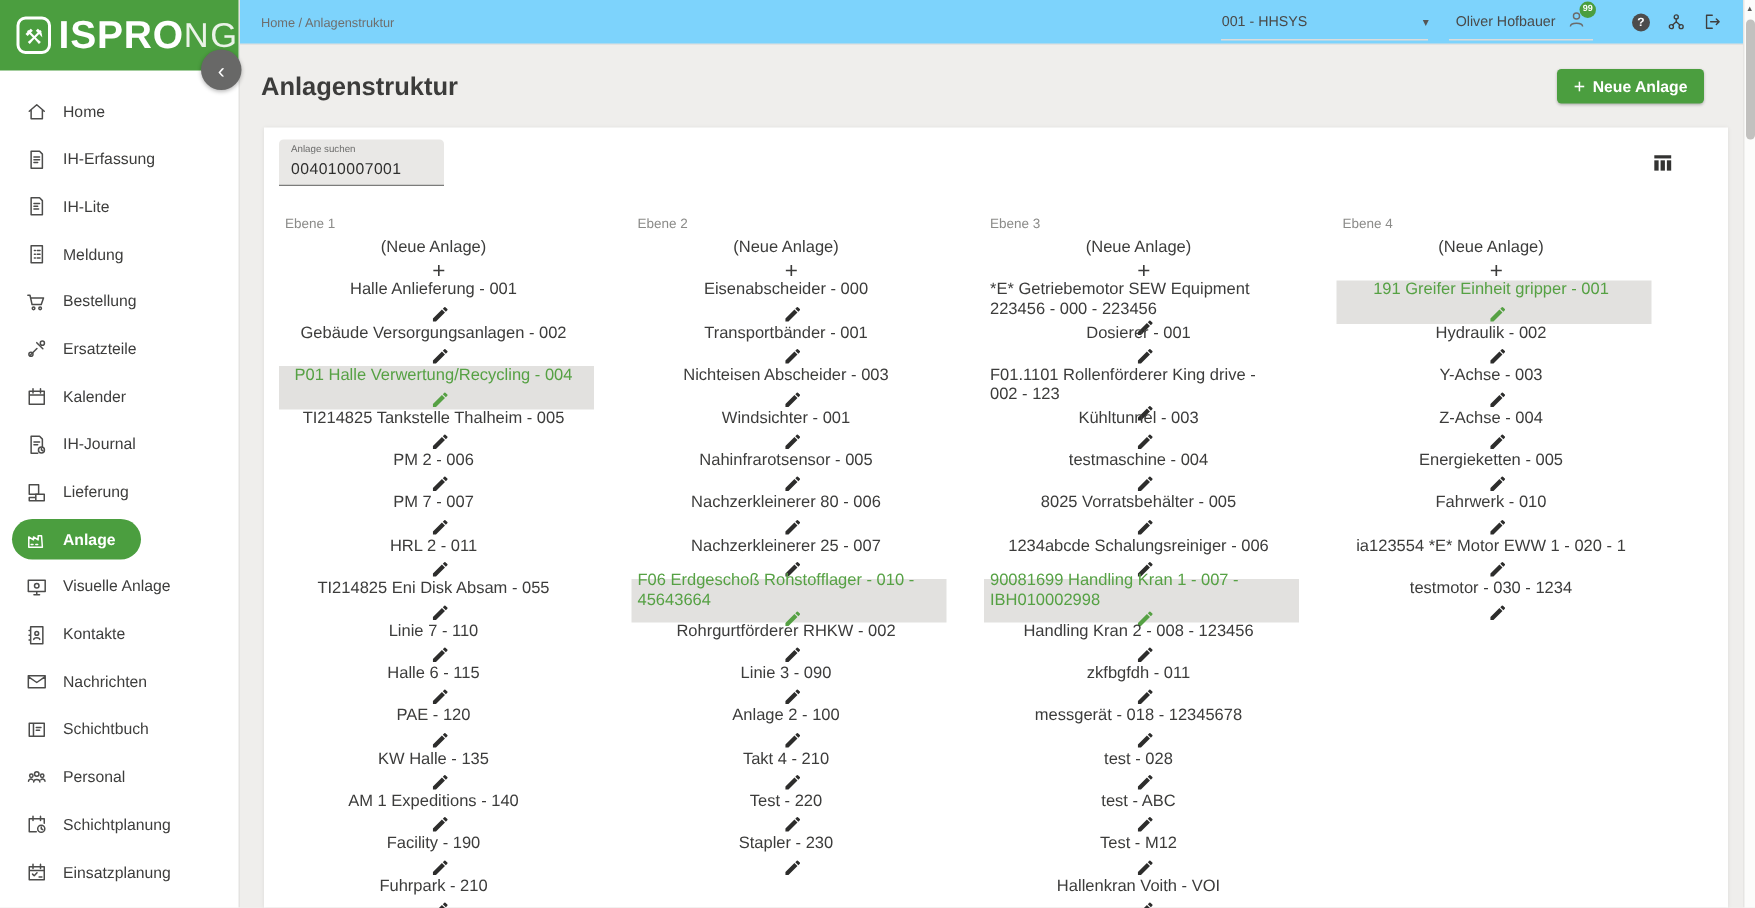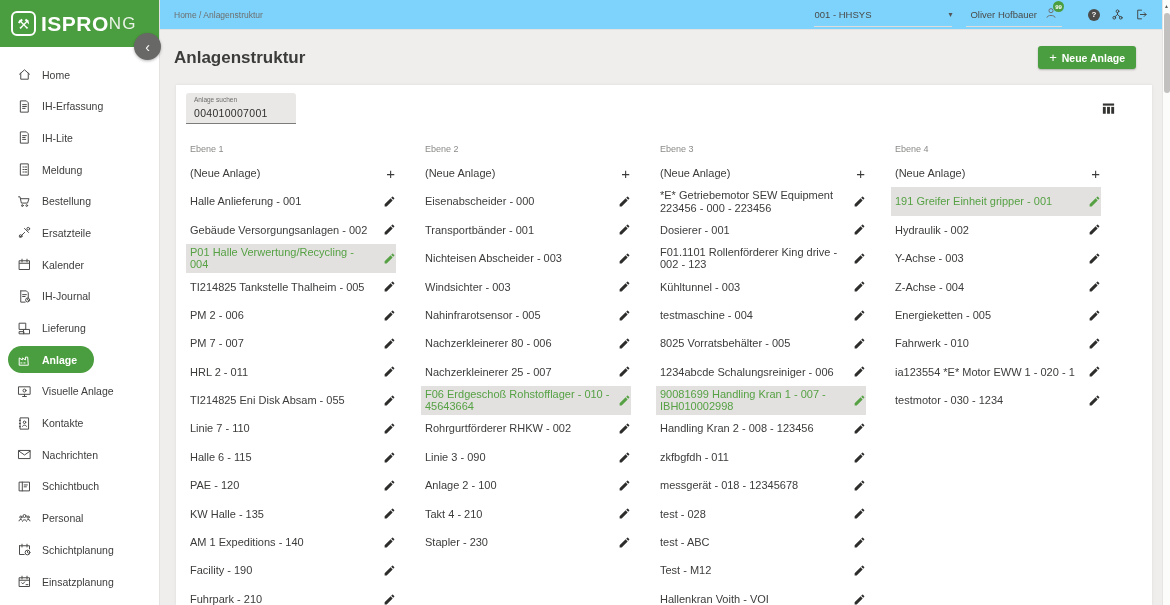--- a/index.html
+++ b/index.html
@@ -6,22 +6,22 @@
   html,body { width:1170px; height:605px; overflow:hidden;
     font-family:"Liberation Sans", sans-serif; background:#efeeec; }
   :root { --accent:#4b9e3f; --sel-text:#56a144; --sel-bg:#e2e1df; --txt:#3d3d3c; }
 
   
   .sidebar { position:absolute; left:0; top:0; width:160px; height:605px;
     background:#fff; border-right:1px solid #e4e3e1; z-index:5; }
   .logo { height:47px; background:var(--accent); display:flex; align-items:center; padding-left:11px; }
   .logo-box { width:25px; height:25px; border:2px solid #fff; border-radius:6px;
     color:#fff; font-size:14px; display:flex; align-items:center; justify-content:center; margin-right:5px; }
-  .logo-bold { color:#fff; font-size:21px; font-weight:700; letter-spacing:.5px; }
-  .logo-light { color:#eaf3e7; font-size:17px; font-weight:400; letter-spacing:1px; }
+  .logo-bold { color:#fff; font-size:26px; font-weight:700; letter-spacing:.5px; }
+  .logo-light { color:#eaf3e7; font-size:23px; font-weight:400; letter-spacing:1px; }
   .collapse-btn { position:absolute; left:134px; top:33px; width:27px; height:27px; border-radius:50%;
     background:#686867; color:#fff; display:flex; align-items:center; justify-content:center;
     font-size:14px; z-index:20; box-shadow:0 1px 3px rgba(0,0,0,.3); cursor:pointer; }
   .nav { padding-top:14px; }
   .nav-item { display:flex; align-items:center; width:fit-content; height:27px;
     margin:0 6px 4.7px 8px; padding:0 17px 0 9px; border-radius:14px; cursor:pointer; }
   .nav-item svg { width:15px; height:15px; stroke:#4c4c4b; fill:none;
     stroke-width:1.6; stroke-linecap:round; stroke-linejoin:round; flex:none; }
   .nav-label { font-size:10.5px; color:var(--txt); margin-left:10px; white-space:nowrap; }
   .nav-item.active { background:var(--accent); }
@@ -64,21 +64,21 @@
   .search-row { position:relative; height:45px; }
   .search-field { width:110px; height:31px; background:#e9e8e6; border-bottom:1px solid #7c7c7b;
     border-radius:3px 3px 0 0; padding:3px 8px 0; cursor:text; }
   .search-label { font-size:6.5px; color:#6c6c6b; display:block; }
   .search-value { font-size:10.5px; color:#2f2f2e; letter-spacing:.3px; }
   .colview-ic { position:absolute; right:24px; top:8px; width:15px; height:15px; cursor:pointer; }
   .colview-ic rect { fill:#333332; }
 
   .grid { display:grid; grid-template-columns:repeat(4,235px); margin-left:4px; }
   .col-header { font-size:9px; color:#8b8b89; height:21px; padding-top:6px; }
-  .row { width:206px; height:28.4px; display:flex; align-items:center; cursor:pointer; }
+  .row { width:206px; height:28.4px; display:flex; align-items:center; cursor:pointer;flex-direction:column; }
   .row-label { font-size:11px; line-height:12.5px; color:#3c3c3b; flex:1 1 auto; padding-right:8px; }
   .row .edit svg { width:13px; height:13px; fill:#2d2d2c; display:block; }
   .row .plus { font-size:15px; color:#3c3c3b; padding-right:1px; }
   .row.selected { background:var(--sel-bg); padding-left:4px; margin-left:-4px; width:210px;justify-content:center; }
   .row.selected .row-label { color:var(--sel-text); }
   .row.selected .edit svg { fill:var(--sel-text); }
 
   
   .scrollbar { position:absolute; right:0; top:0; width:8px; height:605px; background:#fcfcfb;
     border-left:1px solid #e6e5e3; z-index:30; }
@@ -428,21 +428,21 @@
         </div>
         <div class="row item">
           <span class="row-label">Nichteisen Abscheider - 003</span>
           <span class="edit">
             <svg viewBox="0 0 24 24">
               <path d="M3 17.25V21h3.75L17.81 9.94l-3.75-3.75L3 17.25zM20.71 7.04a1 1 0 0 0 0-1.41l-2.34-2.34a1 1 0 0 0-1.41 0l-1.83 1.83 3.75 3.75 1.83-1.83z"></path>
             </svg>
           </span>
         </div>
         <div class="row item">
-          <span class="row-label">Windsichter - 003</span>
+          <span class="row-label">Windsichter - 001</span>
           <span class="edit">
             <svg viewBox="0 0 24 24">
               <path d="M3 17.25V21h3.75L17.81 9.94l-3.75-3.75L3 17.25zM20.71 7.04a1 1 0 0 0 0-1.41l-2.34-2.34a1 1 0 0 0-1.41 0l-1.83 1.83 3.75 3.75 1.83-1.83z"></path>
             </svg>
           </span>
         </div>
         <div class="row item">
           <span class="row-label">Nahinfrarotsensor - 005</span>
           <span class="edit">
             <svg viewBox="0 0 24 24">
@@ -493,20 +493,28 @@
         <div class="row item">
           <span class="row-label">Anlage 2 - 100</span>
           <span class="edit">
             <svg viewBox="0 0 24 24">
               <path d="M3 17.25V21h3.75L17.81 9.94l-3.75-3.75L3 17.25zM20.71 7.04a1 1 0 0 0 0-1.41l-2.34-2.34a1 1 0 0 0-1.41 0l-1.83 1.83 3.75 3.75 1.83-1.83z"></path>
             </svg>
           </span>
         </div>
         <div class="row item">
           <span class="row-label">Takt 4 - 210</span>
+          <span class="edit">
+            <svg viewBox="0 0 24 24">
+              <path d="M3 17.25V21h3.75L17.81 9.94l-3.75-3.75L3 17.25zM20.71 7.04a1 1 0 0 0 0-1.41l-2.34-2.34a1 1 0 0 0-1.41 0l-1.83 1.83 3.75 3.75 1.83-1.83z"></path>
+            </svg>
+          </span>
+        </div>
+        <div class="row item">
+          <span class="row-label">Test - 220</span>
           <span class="edit">
             <svg viewBox="0 0 24 24">
               <path d="M3 17.25V21h3.75L17.81 9.94l-3.75-3.75L3 17.25zM20.71 7.04a1 1 0 0 0 0-1.41l-2.34-2.34a1 1 0 0 0-1.41 0l-1.83 1.83 3.75 3.75 1.83-1.83z"></path>
             </svg>
           </span>
         </div>
         <div class="row item">
           <span class="row-label">Stapler - 230</span>
           <span class="edit">
             <svg viewBox="0 0 24 24">

